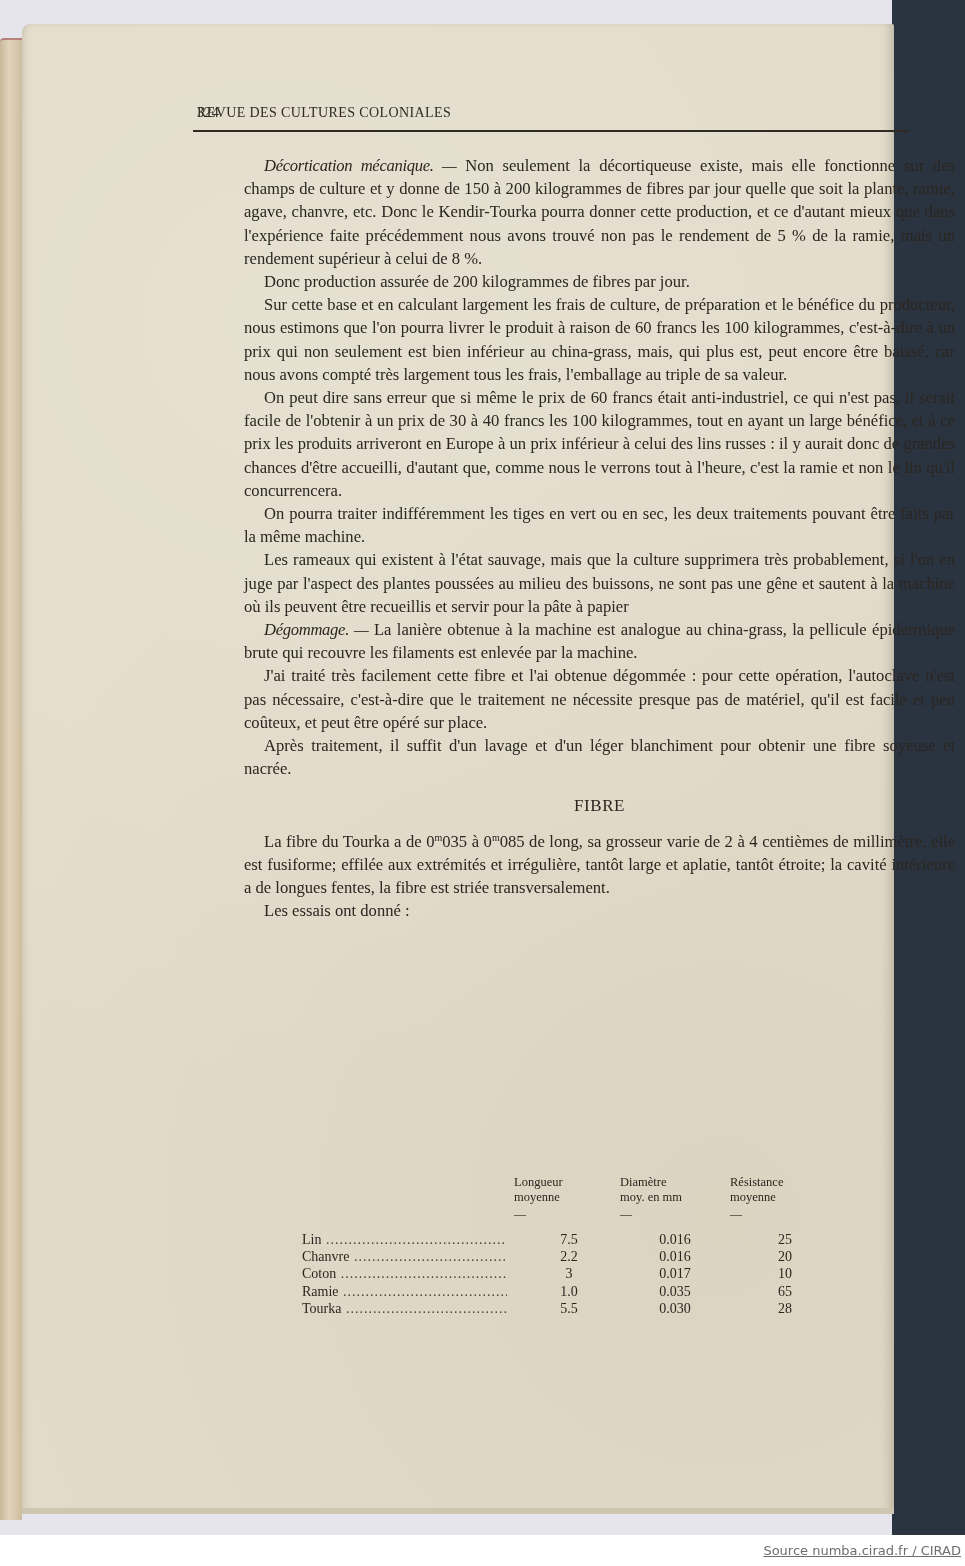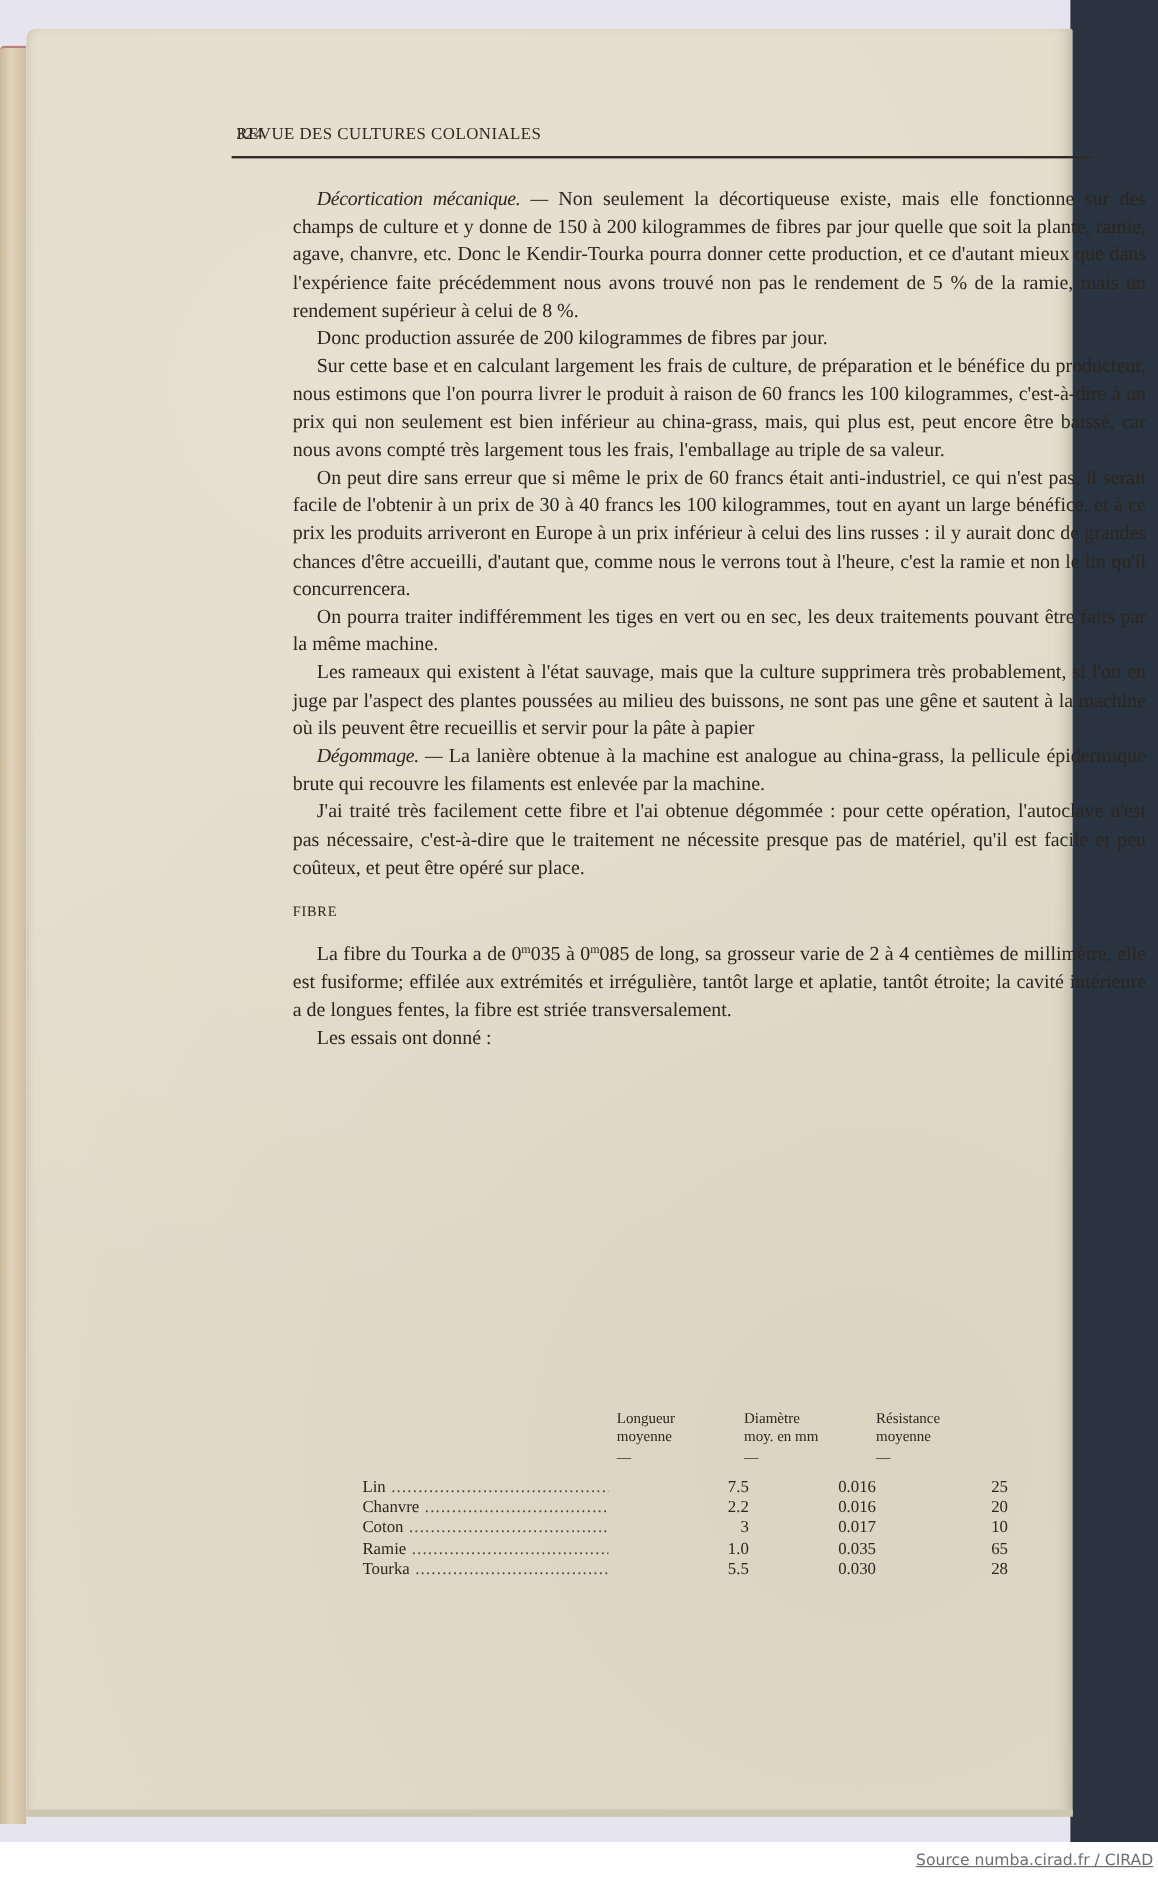--- a/index.html
+++ b/index.html
@@ -47,38 +47,38 @@
   }
   .text {
     position:absolute; left:196px; top:154px; width:711px;
     color:#2b2620; font-size:16.6px; line-height:23.2px;
     text-align:justify;
     margin-left:48px;
   }
   .text p { margin:0; text-indent:20px; }
   .text em { font-style:italic; letter-spacing:-0.3px; }
   .section-title {
-    font-size:12px; letter-spacing:0.6px;
+    text-align:center; font-size:17px; letter-spacing:0.6px;
     margin:14px 0 12px 0; color:#2b2620;
   }
   sup { font-size:10px; vertical-align:6px; line-height:0; }
   .table {
     position:absolute; left:286px; top:1175px; width:540px;
     color:#2b2620; font-size:14px;
   }
   .thead { position:relative; height:56px; }
   .th {
     position:absolute; top:0; width:110px; text-align:left;
     font-size:12.5px; line-height:15px;
   }
   .th .dash { display:block; font-size:12px; line-height:14px; margin-top:2px; }
   .trow { position:relative; height:17.2px; line-height:17.2px; }
   .cell-name { position:absolute; left:16px; width:205px; white-space:nowrap; overflow:hidden; }
   .cell-name .dots::after { content:" ................................................"; letter-spacing:1px; color:#4a443c; }
-  .cell { position:absolute; width:110px; text-align:right; }
+  .cell { position:absolute; width:110px; text-align:center; }
   .c1 { left:228px; } .c2 { left:334px; } .c3 { left:444px; }
   .source {
     position:absolute; right:4px; top:1543px;
     font-family:"DejaVu Sans", sans-serif; font-size:13px; color:#6e6e6e;text-decoration:underline;
   }
 </style>
 </head>
 <body>
 
 <div class="scan-bg"></div>
@@ -95,20 +95,21 @@
 
 <div class="text">
   <p><em>Décortication mécanique. —</em><span> Non seulement la décortiqueuse existe, mais elle fonctionne sur des champs de culture et y donne de 150 à 200 kilogrammes de fibres par jour quelle que soit la plante, ramie, agave, chanvre, etc. Donc le Kendir-Tourka pourra donner cette production, et ce d'autant mieux que dans l'expérience faite précédemment nous avons trouvé non pas le rendement de 5 % de la ramie, mais un rendement supérieur à celui de 8 %.</span></p>
   <p><span>Donc production assurée de 200 kilogrammes de fibres par jour.</span></p>
   <p><span>Sur cette base et en calculant largement les frais de culture, de préparation et le bénéfice du producteur, nous estimons que l'on pourra livrer le produit à raison de 60 francs les 100 kilogrammes, c'est-à-dire à un prix qui non seulement est bien inférieur au china-grass, mais, qui plus est, peut encore être baissé, car nous avons compté très largement tous les frais, l'emballage au triple de sa valeur.</span></p>
   <p><span>On peut dire sans erreur que si même le prix de 60 francs était anti-industriel, ce qui n'est pas, il serait facile de l'obtenir à un prix de 30 à 40 francs les 100 kilogrammes, tout en ayant un large bénéfice, et à ce prix les produits arriveront en Europe à un prix inférieur à celui des lins russes : il y aurait donc de grandes chances d'être accueilli, d'autant que, comme nous le verrons tout à l'heure, c'est la ramie et non le lin qu'il concurrencera.</span></p>
   <p><span>On pourra traiter indifféremment les tiges en vert ou en sec, les deux traitements pouvant être faits par la même machine.</span></p>
   <p><span>Les rameaux qui existent à l'état sauvage, mais que la culture supprimera très probablement, si l'on en juge par l'aspect des plantes poussées au milieu des buissons, ne sont pas une gêne et sautent à la machine où ils peuvent être recueillis et servir pour la pâte à papier</span></p>
   <p><em>Dégommage. —</em><span> La lanière obtenue à la machine est analogue au china-grass, la pellicule épidermique brute qui recouvre les filaments est enlevée par la machine.</span></p>
   <p><span>J'ai traité très facilement cette fibre et l'ai obtenue dégommée : pour cette opération, l'autoclave n'est pas nécessaire, c'est-à-dire que le traitement ne nécessite presque pas de matériel, qu'il est facile et peu coûteux, et peut être opéré sur place.</span></p>
+  <p><span>Après traitement, il suffit d'un lavage et d'un léger blanchiment pour obtenir une fibre soyeuse et nacrée.</span></p>
 
   <div class="section-title">FIBRE</div>
 
   <p><span>La fibre du Tourka a de 0</span><sup>m</sup><span>035 à 0</span><sup>m</sup><span>085 de long, sa grosseur varie de 2 à 4 centièmes de millimètre, elle est fusiforme; effilée aux extrémités et irrégulière, tantôt large et aplatie, tantôt étroite; la cavité intérieure a de longues fentes, la fibre est striée transversalement.</span></p>
   <p><span>Les essais ont donné :</span></p>
 </div>
 
 <div class="table">
   <div class="thead">
     <div class="th c1">

